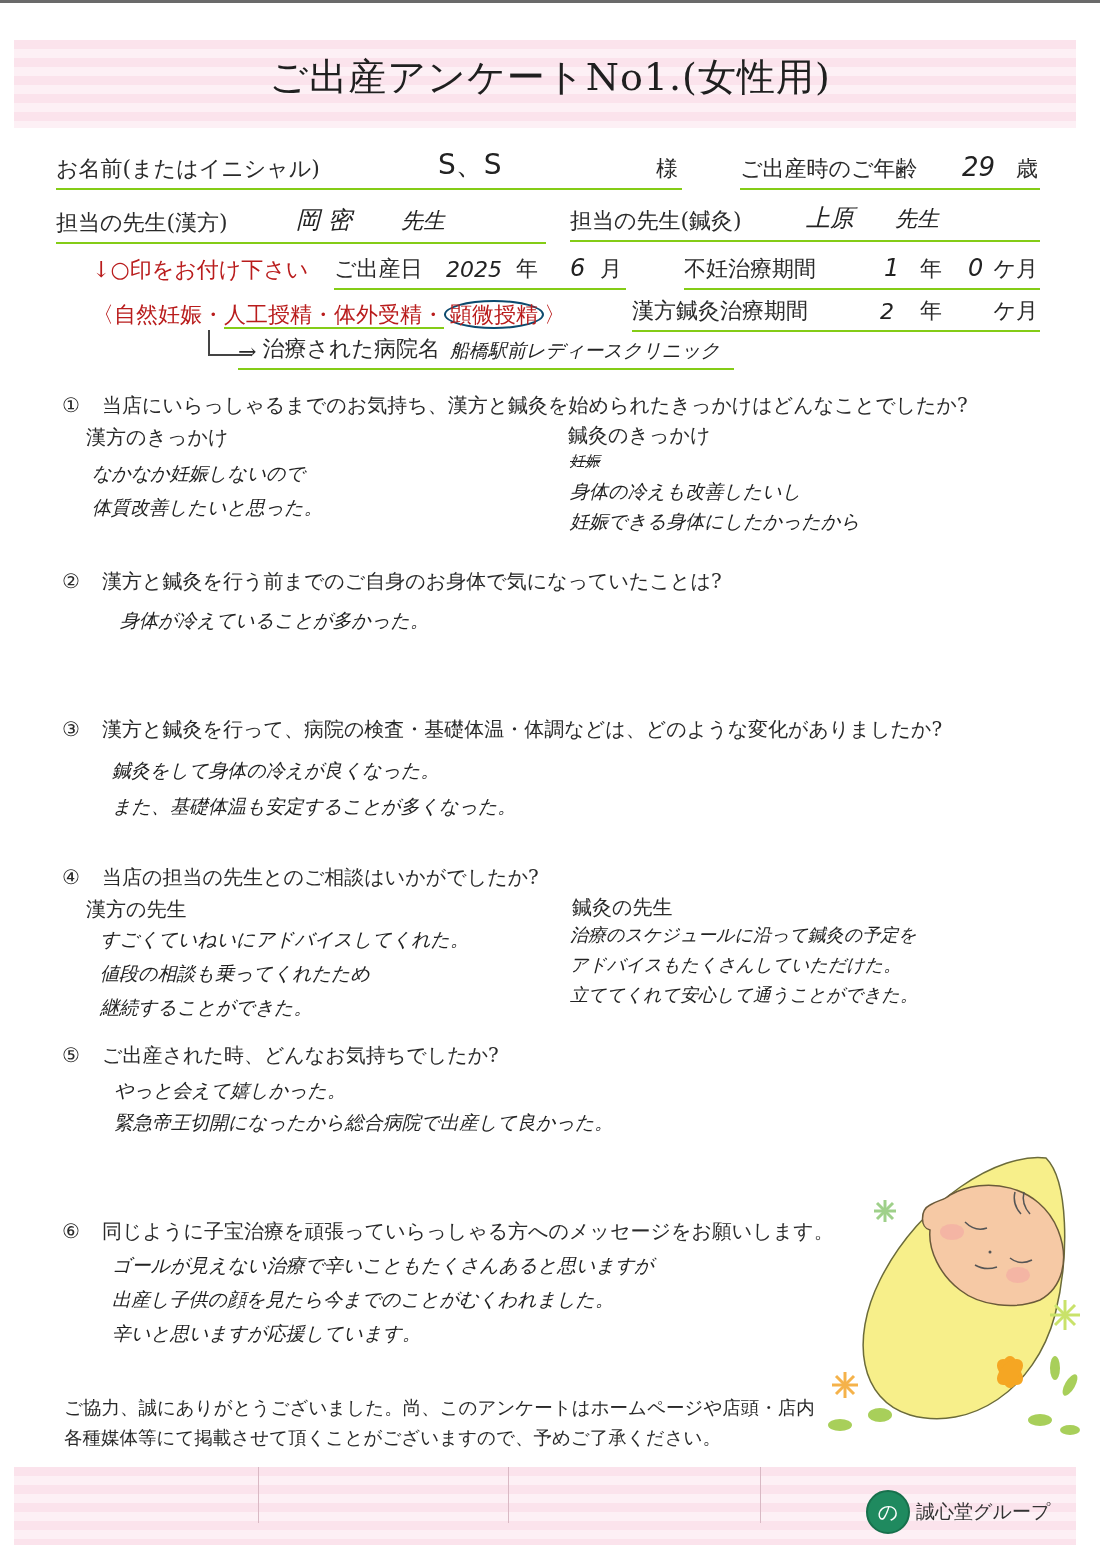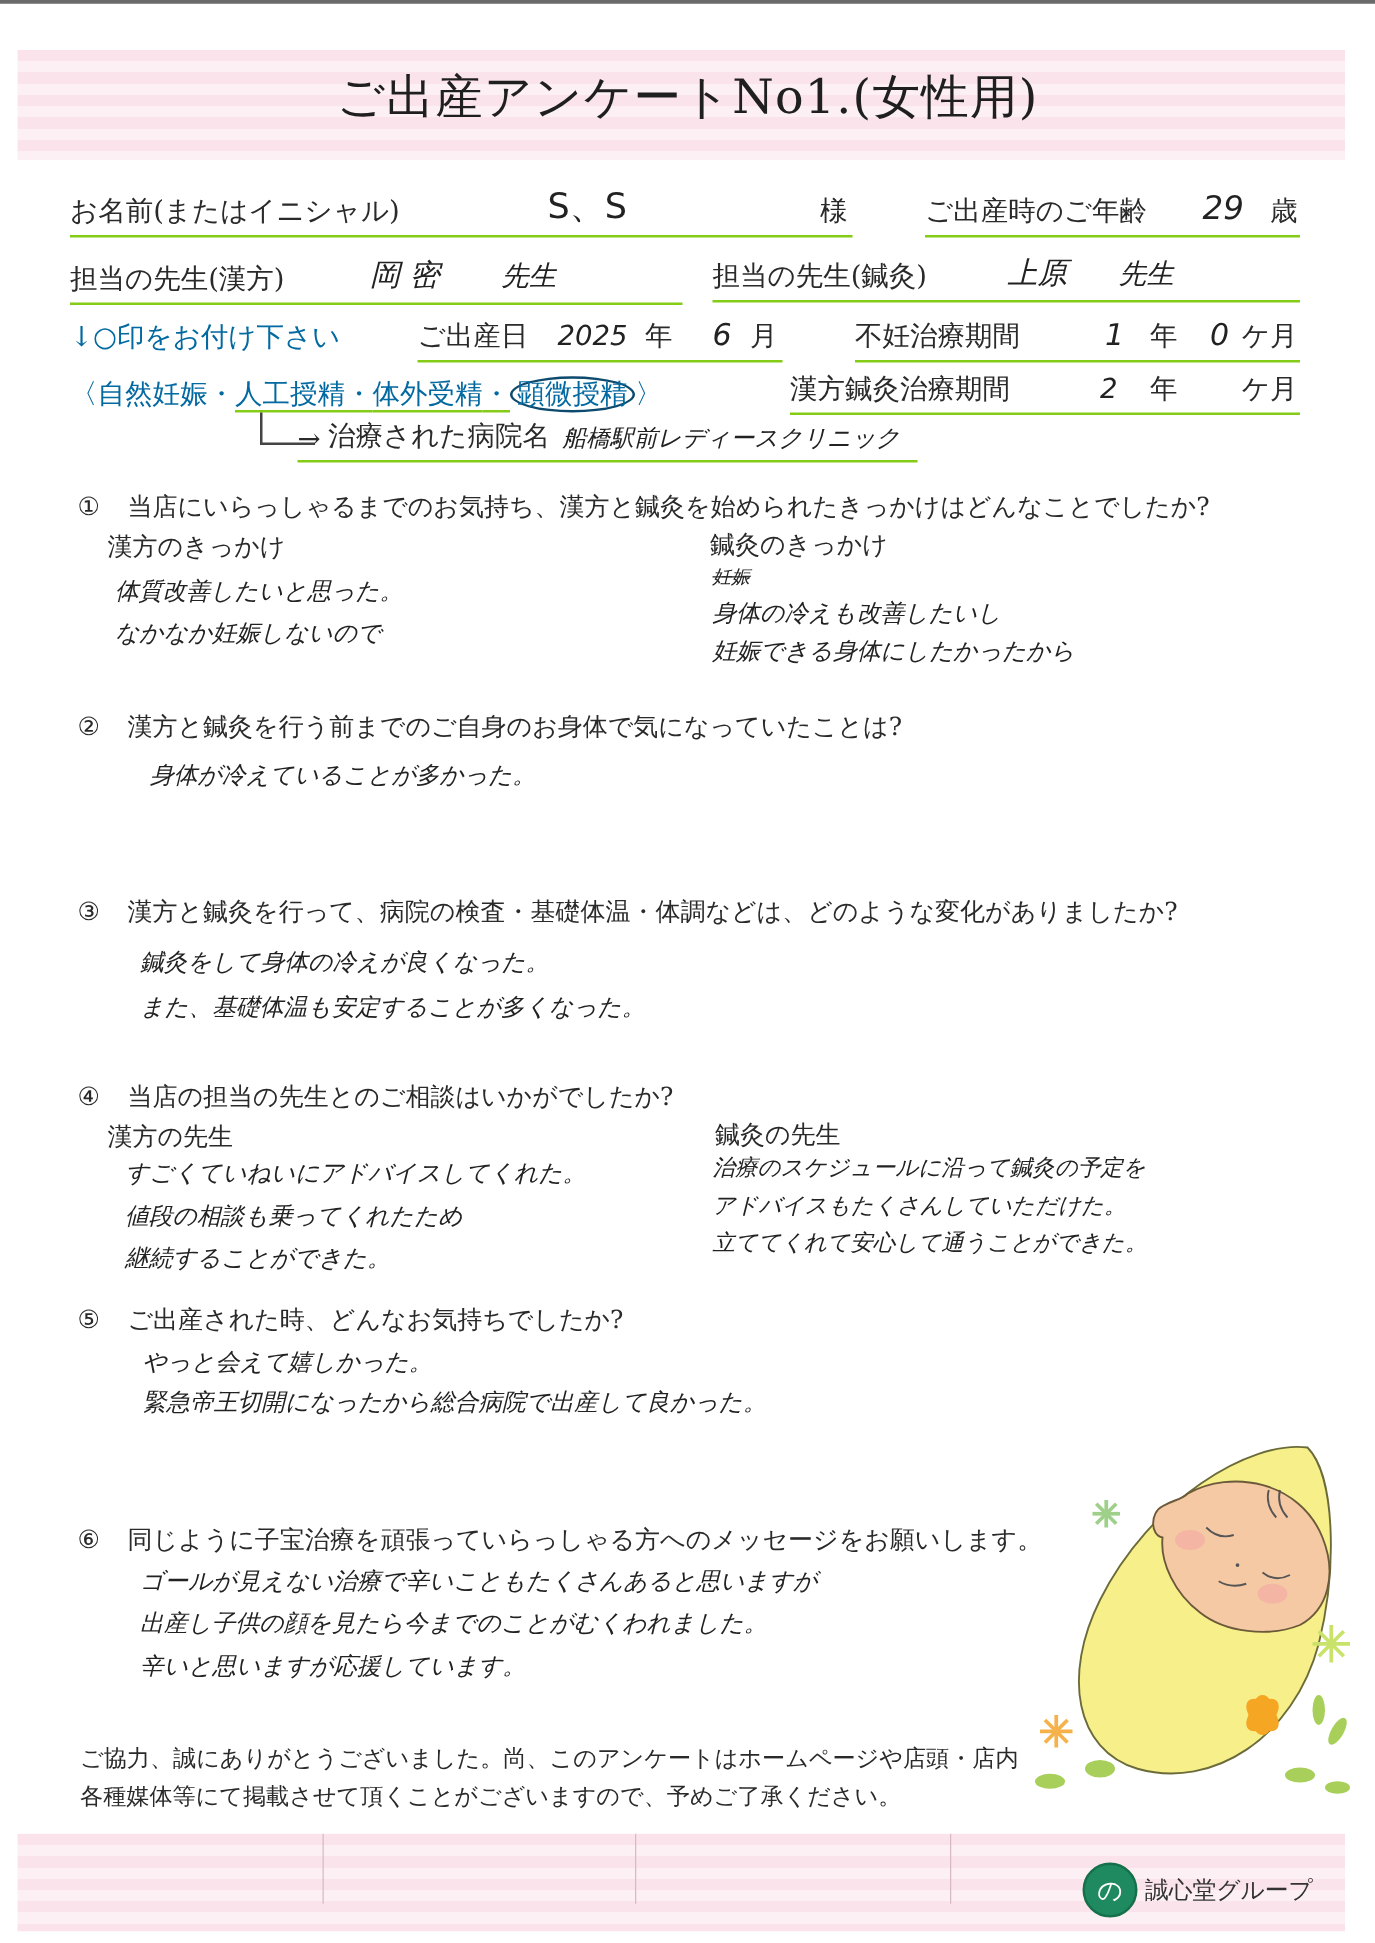--- a/index.html
+++ b/index.html
@@ -13,21 +13,21 @@
   .pinkband {
     position: absolute; left: 14px; width: 1062px;
     background: repeating-linear-gradient(to bottom, #fbe3ec 0px, #fbe3ec 9px, #fdf0f5 9px, #fdf0f5 18px);
   }
   .title-band { top: 40px; height: 88px; }
   .bottom-band { top: 1467px; height: 78px; }
   .title {
     position: absolute; left: 0; top: 52px; width: 1100px; text-align: center;
     font-size: 38px; letter-spacing: 1px; color: #1f1f1f;
   }
-  .row { position: absolute; font-size: 22px; color: #0369a1; white-space: nowrap; }
+  .row { position: absolute; font-size: 22px; color: #b91c1c; white-space: nowrap; margin-left: 36px; }
   .uline { border-bottom: 2px solid #84cc16; }
   .hand {
     font-family: "DejaVu Sans", "Liberation Sans", sans-serif;
     font-style: italic; color: #222; font-weight: normal;
   }
   .field { position: absolute; display: flex; align-items: flex-end; padding-bottom: 4px; }
   .field .lbl { font-size: 22px; }
   .q { position: absolute; left: 62px; font-size: 20px; color: #2a2a2a; white-space: nowrap; }
   .q .num { display: inline-block; width: 40px; }
   .sub { position: absolute; font-size: 20px; color: #2a2a2a; }
@@ -109,22 +109,22 @@
   <span class="lbl" style="margin-right:6px;">→</span>
   <span class="lbl">治療された病院名</span>
   <span class="hand" style="margin-left:10px; font-size:19px;">船橋駅前レディースクリニック</span>
 </div>
 
 <div class="q" style="top:392px;">
   <span class="num">①</span><span>当店にいらっしゃるまでのお気持ち、漢方と鍼灸を始められたきっかけはどんなことでしたか?</span>
 </div>
 <div class="sub" style="left:86px; top:424px;">漢方のきっかけ</div>
 <div class="ans hand" style="left:92px; top:456px;">
+  <div>なかなか妊娠しないので</div>
   <div>体質改善したいと思った。</div>
-  <div>なかなか妊娠しないので</div>
 </div>
 <div class="sub" style="left:568px; top:422px;">鍼灸のきっかけ</div>
 <div class="ans hand" style="left:570px; top:446px; line-height:30px;">
   <div class="strike" style="font-size:15px;">妊娠</div>
   <div>身体の冷えも改善したいし</div>
   <div>妊娠できる身体にしたかったから</div>
 </div>
 
 <div class="q" style="top:568px;">
   <span class="num">②</span><span>漢方と鍼灸を行う前までのご自身のお身体で気になっていたことは?</span>

